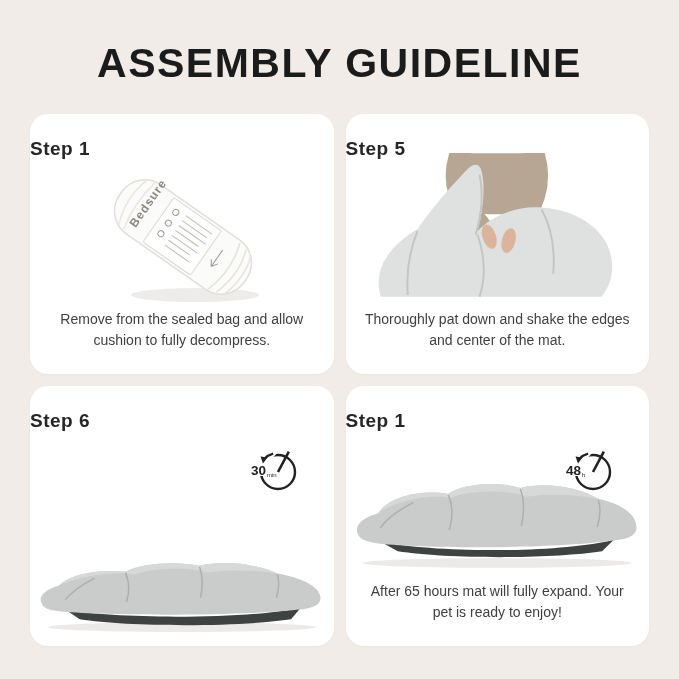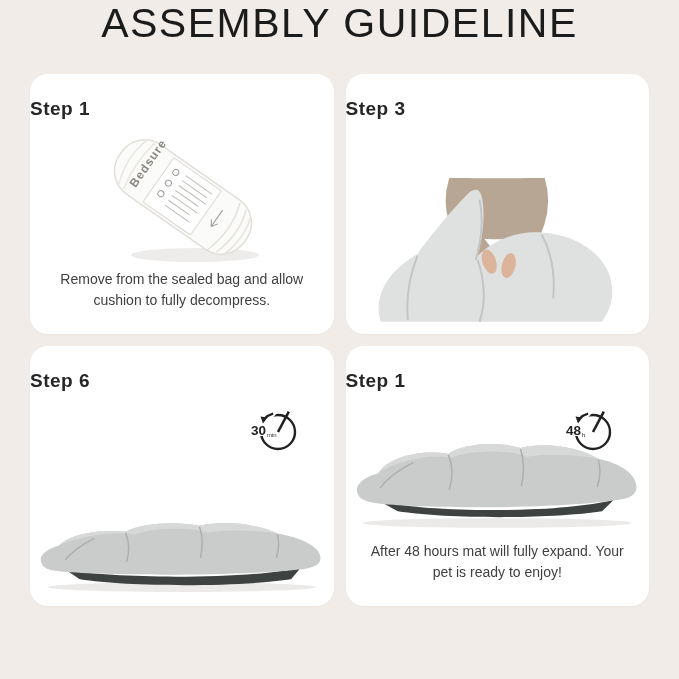--- a/index.html
+++ b/index.html
@@ -4,23 +4,24 @@
 <style>
   html,body{margin:0;padding:0;}
   body{
     width:679px;height:679px;
     background:#F2ECE9;
     font-family:"Liberation Sans", sans-serif;
     overflow:hidden;
   }
   .page-title{
     margin:0;
+    padding-top:40px;
     text-align:center;
     font-size:41px;
-    font-weight:400;
+    font-weight:700;
     letter-spacing:1.5px;
     color:#1B1B1B;
   }
   .grid{
     display:grid;
     grid-template-columns:1fr 1fr;
     grid-template-rows:260px 260px;
     gap:12px;
     margin:27px 30px 0 30px;
   }
@@ -106,37 +107,38 @@
             <path d="M146,66 v20 M146,86 l-4,-6 M146,86 l4,-6"></path>
           </g>
           <text class="brand-text" transform="rotate(-90 62 98)" x="62" y="98" text-anchor="start">Bedsure</text>
         </g>
       </svg>
     </div>
     <p class="desc">Remove from the sealed bag and allow cushion to fully decompress.</p>
   </div>
 
   <div class="card">
-    <h2 class="step-title">Step 3</h2>
+    <h2 class="step-title">Step 5</h2>
     <div class="figure figure--bottom">
       <svg width="252" height="146" viewBox="0 0 260 150" aria-hidden="true">
         <path d="M88,0 L172,0 L172,54 C150,66 110,66 88,54 Z" fill="#B8A695"></path>
         <path d="M92,4 C84,30 92,52 114,78" stroke="#B8A695" stroke-width="24" stroke-linecap="round" fill="none"></path>
         <path d="M168,4 C176,32 166,56 146,82" stroke="#B8A695" stroke-width="24" stroke-linecap="round" fill="none"></path>
         <path d="M10,148 C2,120 18,96 48,78 C62,58 86,30 100,16 C106,10 112,10 114,18 C118,34 116,58 110,80 C126,64 150,54 176,56 C210,58 238,76 246,100 C252,118 248,136 238,148 Z" fill="#DFE1E0"></path>
         <g stroke="#C2C5C4" stroke-width="2" fill="none">
           <path d="M112,22 C116,42 114,64 108,84"></path>
           <path d="M110,84 C118,108 118,130 112,148"></path>
           <path d="M176,58 C186,76 190,100 188,124"></path>
           <path d="M48,80 C40,100 36,122 38,146"></path>
         </g>
         <ellipse cx="122" cy="86" rx="7" ry="13" transform="rotate(-18 122 86)" fill="#DCB49B"></ellipse>
         <ellipse cx="142" cy="90" rx="7" ry="13" transform="rotate(14 142 90)" fill="#DCB49B"></ellipse>
       </svg>
     </div>
+    <p class="desc">Thoroughly pat down and shake the edges and center of the mat.</p>
   </div>
 
   <div class="card">
     <h2 class="step-title">Step 6</h2>
     <div class="figure figure--bottom">
       <svg class="timer" viewBox="0 0 54 54" aria-hidden="true">
         <circle cx="30" cy="30" r="17" fill="none" stroke="#222222" stroke-width="2.4"></circle>
         <rect x="0" y="21" width="22" height="13" fill="#FFFFFF"></rect>
         <path d="M6,4 L30,10 L14,28 Z" fill="#FFFFFF"></path>
         <path d="M25.1,11.6 A19,19 0 0 0 16.6,16.6" stroke="#222222" stroke-width="2.2" fill="none"></path>
@@ -179,16 +181,16 @@
         <path d="M8,56 C2,47 10,38 28,33 C38,16 72,8 100,13 C116,2 152,0 174,7 C198,0 236,6 254,18 C278,23 292,34 293,45 C295,55 286,60 268,61 C216,69 86,70 28,64 C16,62 10,60 8,56 Z" fill="#C9CCCA"></path>
         <path d="M28,33 C38,16 72,8 100,13 C116,2 152,0 174,7 C198,0 236,6 254,18 C234,14 204,12 180,16 C162,8 122,9 102,17 C80,12 42,22 28,33 Z" fill="#D7D9D8"></path>
         <g stroke="#ABAFAD" stroke-width="1.5" fill="none">
           <path d="M100,14 q7,16 1,36"></path>
           <path d="M174,8 q6,16 1,38"></path>
           <path d="M254,19 q4,12 -1,28"></path>
           <path d="M64,22 q-24,12 -34,26"></path>
         </g>
       </svg>
     </div>
-    <p class="desc">After 48 hours mat will fully expand. Your pet is ready to enjoy!</p>
+    <p class="desc">After 65 hours mat will fully expand. Your pet is ready to enjoy!</p>
   </div>
 
 </div>
 
 </body></html>

